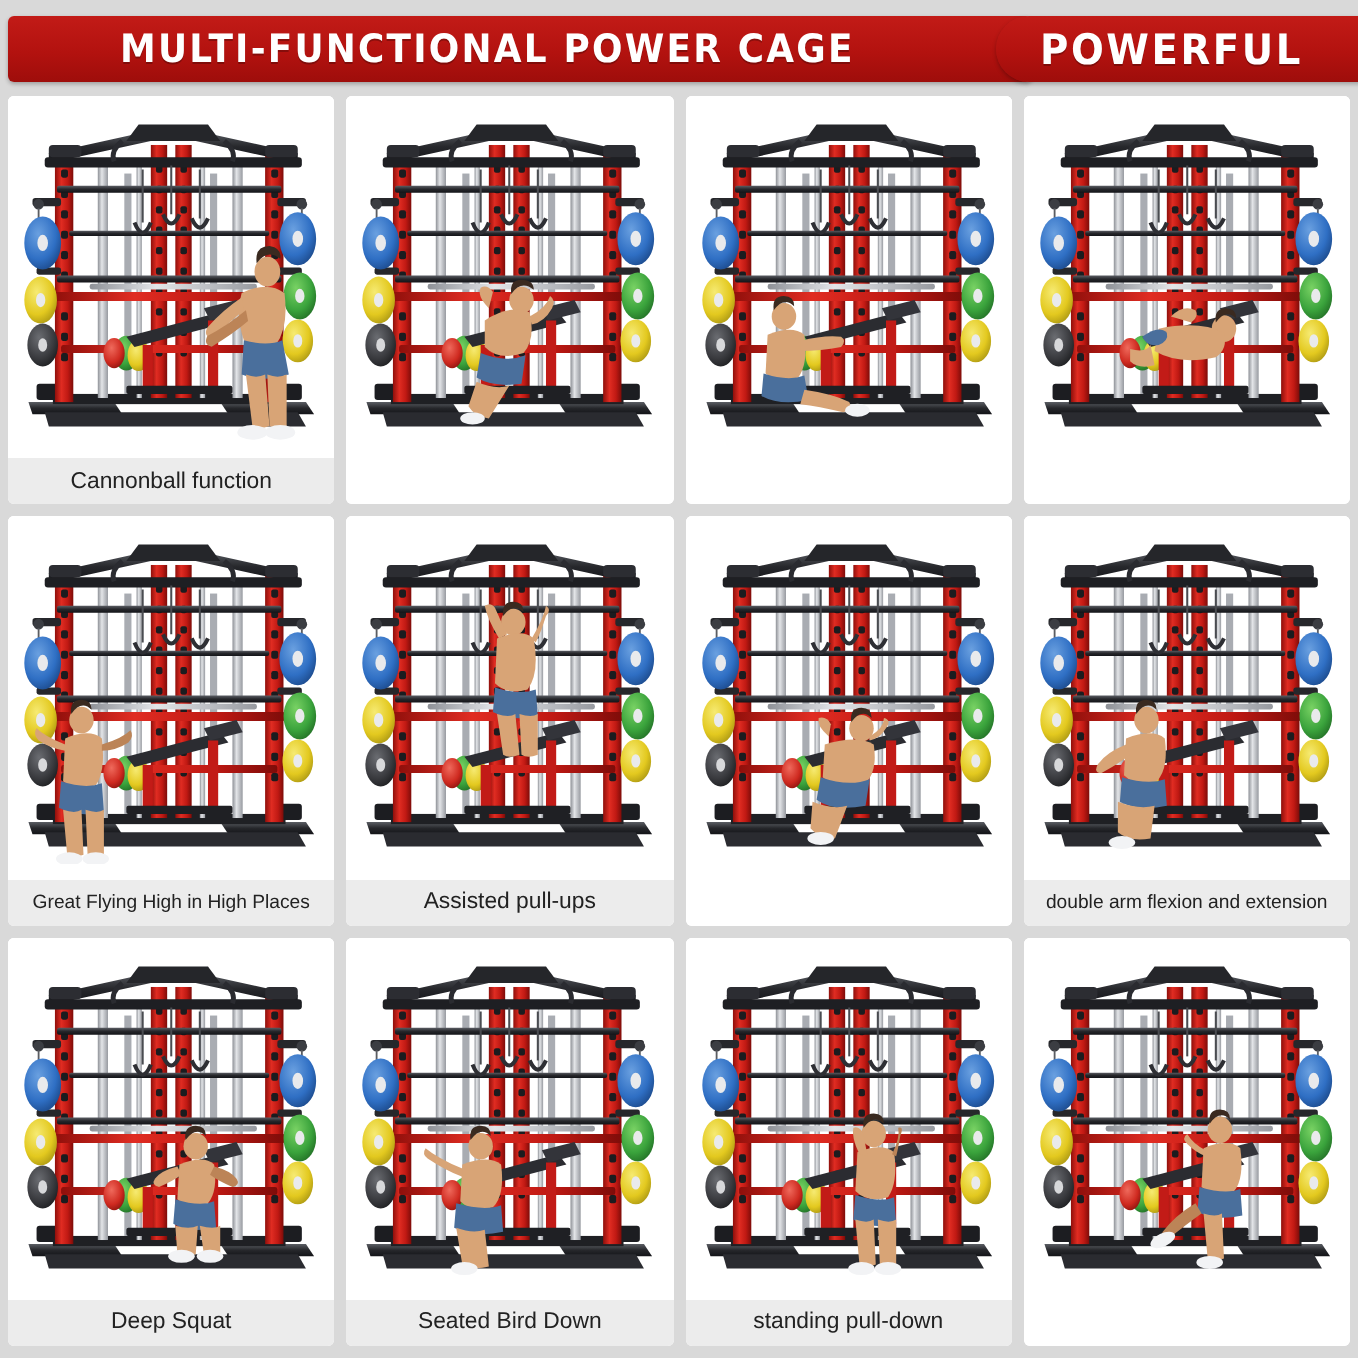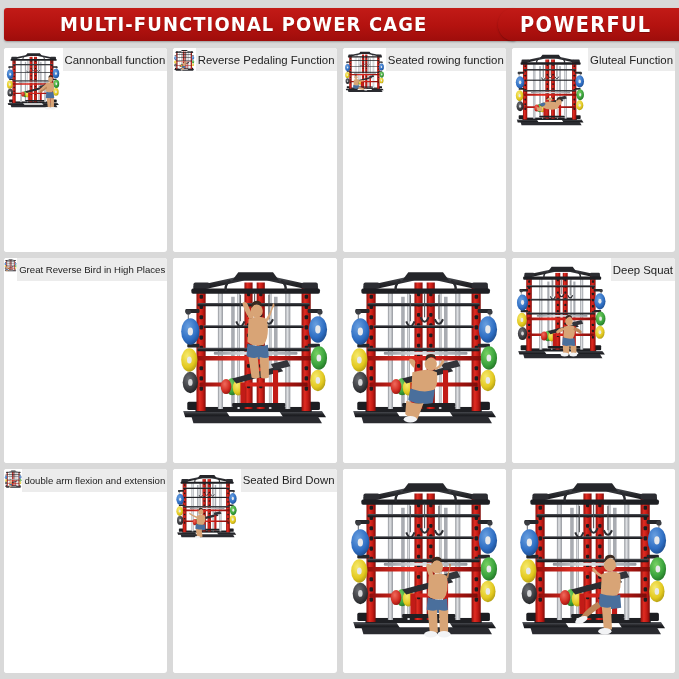--- a/index.html
+++ b/index.html
@@ -50,21 +50,21 @@
     width: 679px; height: 631px;
     display: grid;
     grid-template-columns: repeat(4, 1fr);
     grid-template-rows: repeat(3, 1fr);
     gap: 6px;
     padding: 0 4px 6px 4px;
   }
   .cell {
     background: #fff;
     border-radius: 3px;
-    display: flex; flex-direction: row;
+    display: flex; flex-direction: column;
     overflow: hidden;
     position: relative;
   }
   .photo { flex: 1 1 auto; position: relative; overflow: hidden; background: #fff; }
   .caption {
     flex: 0 0 23px; height: 23px;
     background: #ececec;
     display: flex; align-items: center; justify-content: center;
     color: #222; font-size: 12.5px; white-space: nowrap;
     padding: 0 2px;
@@ -510,21 +510,20 @@
       <path d="M8 14 q12 -8 22 -4 q3 13 -3 20 q-12 4 -19 -3z" fill="#d8a476"></path>
       <path d="M10 8 q-6 -6 -4 -10 q3 -2 6 2z" fill="#d8a476"></path>
       <path d="M30 12 q8 -4 10 -10 q3 2 1 6 q-4 7 -10 8z" fill="#d8a476"></path>
       <path d="M6 30 q12 5 22 1 l-2 14 q-14 2 -22 -3z" fill="#4a6f9c"></path>
       <path d="M4 44 q9 4 16 2 l-10 16 q-7 -1 -10 -6z" fill="#d8a476"></path>
       <ellipse cx="2" cy="62" rx="6" ry="3" fill="#f2f3f5"></ellipse>
     </g>
             </g>
           </svg>
 </div>
-        <div class="caption md">Reverse Pedaling Function</div>
       </div>
       <div class="cell">
         <div class="photo">
 <svg viewBox="0 0 160 170" preserveAspectRatio="xMidYMid meet">
   <defs>
     <linearGradient id="redv" x1="0" y1="0" x2="1" y2="0">
       <stop offset="0" stop-color="#8f0f0b"></stop>
                 <stop offset=".35" stop-color="#e02c22"></stop>
       <stop offset=".7" stop-color="#c01913"></stop>
                 <stop offset="1" stop-color="#7d0c09"></stop>
@@ -724,21 +723,20 @@
       <path d="M9 1 q5 -7 10 -2 q0 -5 -5 -5 q-6 0 -5 7z" fill="#3a2a20"></path>
       <path d="M6 13 q12 -5 18 0 q2 14 -3 21 q-10 3 -16 -2z" fill="#d8a476"></path>
       <path d="M22 16 q12 -3 20 -2 q3 2 0 5 q-10 2 -20 2z" fill="#d8a476"></path>
       <path d="M4 32 q12 4 20 1 l2 12 q-14 3 -23 -2z" fill="#4a6f9c"></path>
       <path d="M24 40 q14 2 22 6 q2 4 -3 5 q-12 -3 -21 -4z" fill="#d8a476"></path>
       <ellipse cx="50" cy="50" rx="6" ry="3.2" fill="#f2f3f5"></ellipse>
     </g>
             </g>
           </svg>
 </div>
-        <div class="caption md">Seated rowing function</div>
       </div>
       <div class="cell">
         <div class="photo">
 <svg viewBox="0 0 160 170" preserveAspectRatio="xMidYMid meet">
   <defs>
     <linearGradient id="redv" x1="0" y1="0" x2="1" y2="0">
       <stop offset="0" stop-color="#8f0f0b"></stop>
                 <stop offset=".35" stop-color="#e02c22"></stop>
       <stop offset=".7" stop-color="#c01913"></stop>
                 <stop offset="1" stop-color="#7d0c09"></stop>
@@ -937,21 +935,20 @@
       <ellipse cx="46" cy="8" rx="6" ry="6.5" fill="#d8a476"></ellipse>
       <path d="M42 5 q5 -7 10 -2 q0 -5 -5 -5 q-6 0 -5 7z" fill="#3a2a20"></path>
       <path d="M14 8 q20 -4 32 2 q2 8 -4 12 q-18 4 -30 -3z" fill="#d8a476"></path>
       <path d="M20 2 q6 -6 12 -3 q2 3 -2 6z" fill="#d8a476"></path>
       <path d="M6 12 q8 -6 12 -2 q1 4 -4 6 q-6 1 -8 -4z" fill="#4a6f9c"></path>
       <path d="M0 18 q8 2 10 -2 l2 10 q-8 2 -12 -2z" fill="#d8a476"></path>
     </g>
             </g>
           </svg>
 </div>
-        <div class="caption md">Gluteal Function</div>
       </div>
       <div class="cell">
         <div class="photo">
 <svg viewBox="0 0 160 170" preserveAspectRatio="xMidYMid meet">
   <defs>
     <linearGradient id="redv" x1="0" y1="0" x2="1" y2="0">
       <stop offset="0" stop-color="#8f0f0b"></stop>
                 <stop offset=".35" stop-color="#e02c22"></stop>
       <stop offset=".7" stop-color="#c01913"></stop>
                 <stop offset="1" stop-color="#7d0c09"></stop>
@@ -1154,21 +1151,21 @@
       <path d="M32 16 q10 -3 14 -7 q2 3 -1 6 q-6 4 -13 4z" fill="#bc8457"></path>
       <path d="M12 34 q12 4 20 1 l1 14 q-13 3 -22 -2z" fill="#4a6f9c"></path>
       <path d="M13 48 q6 2 9 0 l1 22 q-5 2 -8 0z" fill="#d8a476"></path>
       <path d="M24 48 q6 2 9 0 l0 22 q-5 2 -8 0z" fill="#d8a476"></path>
       <ellipse cx="16" cy="72" rx="6.5" ry="3.2" fill="#f2f3f5"></ellipse>
       <ellipse cx="29" cy="72" rx="6.5" ry="3.2" fill="#f2f3f5"></ellipse>
     </g>
             </g>
           </svg>
 </div>
-        <div class="caption sm">Great Reverse Bird in High Places</div>
+        <div class="caption sm">Great Flying High in High Places</div>
       </div>
       <div class="cell">
         <div class="photo">
 <svg viewBox="0 0 160 170" preserveAspectRatio="xMidYMid meet">
   <defs>
     <linearGradient id="redv" x1="0" y1="0" x2="1" y2="0">
       <stop offset="0" stop-color="#8f0f0b"></stop>
                 <stop offset=".35" stop-color="#e02c22"></stop>
       <stop offset=".7" stop-color="#c01913"></stop>
                 <stop offset="1" stop-color="#7d0c09"></stop>
@@ -1369,20 +1366,21 @@
       <path d="M14 20 q12 -5 18 0 q3 17 -3 25 q-10 3 -16 -3z" fill="#d8a476"></path>
       <path d="M15 20 q-6 -10 -7 -16 q3 -2 5 1 q3 7 6 13z" fill="#d8a476"></path>
       <path d="M31 20 q6 -10 7 -16 q3 2 0 5 q-2 7 -5 13z" fill="#d8a476"></path>
       <path d="M13 44 q12 4 20 1 l1 13 q-13 3 -22 -2z" fill="#4a6f9c"></path>
       <path d="M14 57 q6 2 9 0 l2 20 q-5 2 -8 0z" fill="#d8a476"></path>
       <path d="M25 57 q6 2 9 0 l0 20 q-5 2 -8 0z" fill="#d8a476"></path>
     </g>
             </g>
           </svg>
 </div>
+        <div class="caption md">Assisted pull-ups</div>
       </div>
       <div class="cell">
         <div class="photo">
 <svg viewBox="0 0 160 170" preserveAspectRatio="xMidYMid meet">
   <defs>
     <linearGradient id="redv" x1="0" y1="0" x2="1" y2="0">
       <stop offset="0" stop-color="#8f0f0b"></stop>
                 <stop offset=".35" stop-color="#e02c22"></stop>
       <stop offset=".7" stop-color="#c01913"></stop>
                 <stop offset="1" stop-color="#7d0c09"></stop>
@@ -1784,36 +1782,33 @@
   <g class="rk-bench">
     <path d="M58 118 L104 106 L108 111 L62 123 Z" fill="#2b2c31"></path>
     <path d="M96 104 L112 100 L115 106 L99 110 Z" fill="#33343a"></path>
     <rect x="66" y="122" width="5" height="24" fill="#c21b17"></rect>
     <rect x="98" y="110" width="5" height="36" fill="#c21b17"></rect>
     <rect x="58" y="142" width="52" height="4" rx="1" fill="#1f2024"></rect>
   </g>
 
   <rect x="40" y="92" width="82" height="2.8" rx="1.2" fill="url(#steelv)"></rect>
 <g>
-    <g transform="translate(74,98)">
-      <ellipse cx="18" cy="4" rx="6" ry="6.5" fill="#d8a476"></ellipse>
-      <path d="M13 1 q5 -7 10 -2 q0 -5 -5 -5 q-6 0 -5 7z" fill="#3a2a20"></path>
-      <path d="M10 13 q12 -5 17 0 q2 13 -3 19 q-10 3 -15 -2z" fill="#d8a476"></path>
-      <path d="M9 14 q-8 2 -11 6 q-2 3 2 4 q7 -3 11 -6z" fill="#d8a476"></path>
-      <path d="M27 14 q8 2 11 6 q2 3 -2 4 q-7 -3 -11 -6z" fill="#bc8457"></path>
-      <path d="M8 30 q12 4 19 1 l1 13 q-13 3 -21 -2z" fill="#4a6f9c"></path>
-      <path d="M8 43 q7 2 11 0 l-1 14 q-6 2 -9 0z" fill="#d8a476"></path>
-      <path d="M20 43 q7 2 10 0 l0 14 q-5 2 -8 0z" fill="#d8a476"></path>
-      <ellipse cx="11" cy="58" rx="6.5" ry="3.2" fill="#f2f3f5"></ellipse>
-      <ellipse cx="25" cy="58" rx="6.5" ry="3.2" fill="#f2f3f5"></ellipse>
+    <g transform="translate(38,94)">
+      <ellipse cx="22" cy="6" rx="6" ry="6.5" fill="#d8a476"></ellipse>
+      <path d="M17 3 q5 -7 10 -2 q0 -5 -5 -5 q-6 0 -5 7z" fill="#3a2a20"></path>
+      <path d="M12 15 q13 -5 19 0 q2 15 -4 21 q-10 3 -16 -3z" fill="#d8a476"></path>
+      <path d="M12 18 q-10 4 -14 10 q-2 4 2 4 q9 -5 14 -9z" fill="#d8a476"></path>
+      <path d="M10 34 q13 4 21 1 l1 13 q-14 3 -23 -2z" fill="#4a6f9c"></path>
+      <path d="M8 46 q10 4 18 2 l-2 16 q-10 2 -16 -3z" fill="#d8a476"></path>
+      <ellipse cx="10" cy="66" rx="6.5" ry="3.2" fill="#f2f3f5"></ellipse>
     </g>
             </g>
           </svg>
 </div>
-        <div class="caption md">Deep Squat</div>
+        <div class="caption sm">double arm flexion and extension</div>
       </div>
       <div class="cell">
         <div class="photo">
 <svg viewBox="0 0 160 170" preserveAspectRatio="xMidYMid meet">
   <defs>
     <linearGradient id="redv" x1="0" y1="0" x2="1" y2="0">
       <stop offset="0" stop-color="#8f0f0b"></stop>
                 <stop offset=".35" stop-color="#e02c22"></stop>
       <stop offset=".7" stop-color="#c01913"></stop>
                 <stop offset="1" stop-color="#7d0c09"></stop>
@@ -2001,33 +1996,36 @@
   <g class="rk-bench">
     <path d="M58 118 L104 106 L108 111 L62 123 Z" fill="#2b2c31"></path>
     <path d="M96 104 L112 100 L115 106 L99 110 Z" fill="#33343a"></path>
     <rect x="66" y="122" width="5" height="24" fill="#c21b17"></rect>
     <rect x="98" y="110" width="5" height="36" fill="#c21b17"></rect>
     <rect x="58" y="142" width="52" height="4" rx="1" fill="#1f2024"></rect>
   </g>
 
   <rect x="40" y="92" width="82" height="2.8" rx="1.2" fill="url(#steelv)"></rect>
 <g>
-    <g transform="translate(38,94)">
-      <ellipse cx="22" cy="6" rx="6" ry="6.5" fill="#d8a476"></ellipse>
-      <path d="M17 3 q5 -7 10 -2 q0 -5 -5 -5 q-6 0 -5 7z" fill="#3a2a20"></path>
-      <path d="M12 15 q13 -5 19 0 q2 15 -4 21 q-10 3 -16 -3z" fill="#d8a476"></path>
-      <path d="M12 18 q-10 4 -14 10 q-2 4 2 4 q9 -5 14 -9z" fill="#d8a476"></path>
-      <path d="M10 34 q13 4 21 1 l1 13 q-14 3 -23 -2z" fill="#4a6f9c"></path>
-      <path d="M8 46 q10 4 18 2 l-2 16 q-10 2 -16 -3z" fill="#d8a476"></path>
-      <ellipse cx="10" cy="66" rx="6.5" ry="3.2" fill="#f2f3f5"></ellipse>
+    <g transform="translate(74,98)">
+      <ellipse cx="18" cy="4" rx="6" ry="6.5" fill="#d8a476"></ellipse>
+      <path d="M13 1 q5 -7 10 -2 q0 -5 -5 -5 q-6 0 -5 7z" fill="#3a2a20"></path>
+      <path d="M10 13 q12 -5 17 0 q2 13 -3 19 q-10 3 -15 -2z" fill="#d8a476"></path>
+      <path d="M9 14 q-8 2 -11 6 q-2 3 2 4 q7 -3 11 -6z" fill="#d8a476"></path>
+      <path d="M27 14 q8 2 11 6 q2 3 -2 4 q-7 -3 -11 -6z" fill="#bc8457"></path>
+      <path d="M8 30 q12 4 19 1 l1 13 q-13 3 -21 -2z" fill="#4a6f9c"></path>
+      <path d="M8 43 q7 2 11 0 l-1 14 q-6 2 -9 0z" fill="#d8a476"></path>
+      <path d="M20 43 q7 2 10 0 l0 14 q-5 2 -8 0z" fill="#d8a476"></path>
+      <ellipse cx="11" cy="58" rx="6.5" ry="3.2" fill="#f2f3f5"></ellipse>
+      <ellipse cx="25" cy="58" rx="6.5" ry="3.2" fill="#f2f3f5"></ellipse>
     </g>
             </g>
           </svg>
 </div>
-        <div class="caption sm">double arm flexion and extension</div>
+        <div class="caption md">Deep Squat</div>
       </div>
       <div class="cell">
         <div class="photo">
 <svg viewBox="0 0 160 170" preserveAspectRatio="xMidYMid meet">
   <defs>
     <linearGradient id="redv" x1="0" y1="0" x2="1" y2="0">
       <stop offset="0" stop-color="#8f0f0b"></stop>
                 <stop offset=".35" stop-color="#e02c22"></stop>
       <stop offset=".7" stop-color="#c01913"></stop>
                 <stop offset="1" stop-color="#7d0c09"></stop>
@@ -2444,20 +2442,21 @@
       <path d="M29 14 q4 -8 3 -13 q3 -1 1 4 q-1 6 -2 10z" fill="#bc8457"></path>
       <path d="M11 34 q12 4 19 1 l1 13 q-13 3 -21 -2z" fill="#4a6f9c"></path>
       <path d="M11 46 q6 2 9 0 l1 22 q-5 2 -8 0z" fill="#d8a476"></path>
       <path d="M22 46 q6 2 9 0 l0 22 q-5 2 -8 0z" fill="#d8a476"></path>
       <ellipse cx="14" cy="70" rx="6.5" ry="3.2" fill="#f2f3f5"></ellipse>
       <ellipse cx="27" cy="70" rx="6.5" ry="3.2" fill="#f2f3f5"></ellipse>
     </g>
             </g>
           </svg>
 </div>
+        <div class="caption md">standing pull-down</div>
       </div>
       <div class="cell">
         <div class="photo">
 <svg viewBox="0 0 160 170" preserveAspectRatio="xMidYMid meet">
   <defs>
     <linearGradient id="redv" x1="0" y1="0" x2="1" y2="0">
       <stop offset="0" stop-color="#8f0f0b"></stop>
                 <stop offset=".35" stop-color="#e02c22"></stop>
       <stop offset=".7" stop-color="#c01913"></stop>
                 <stop offset="1" stop-color="#7d0c09"></stop>

